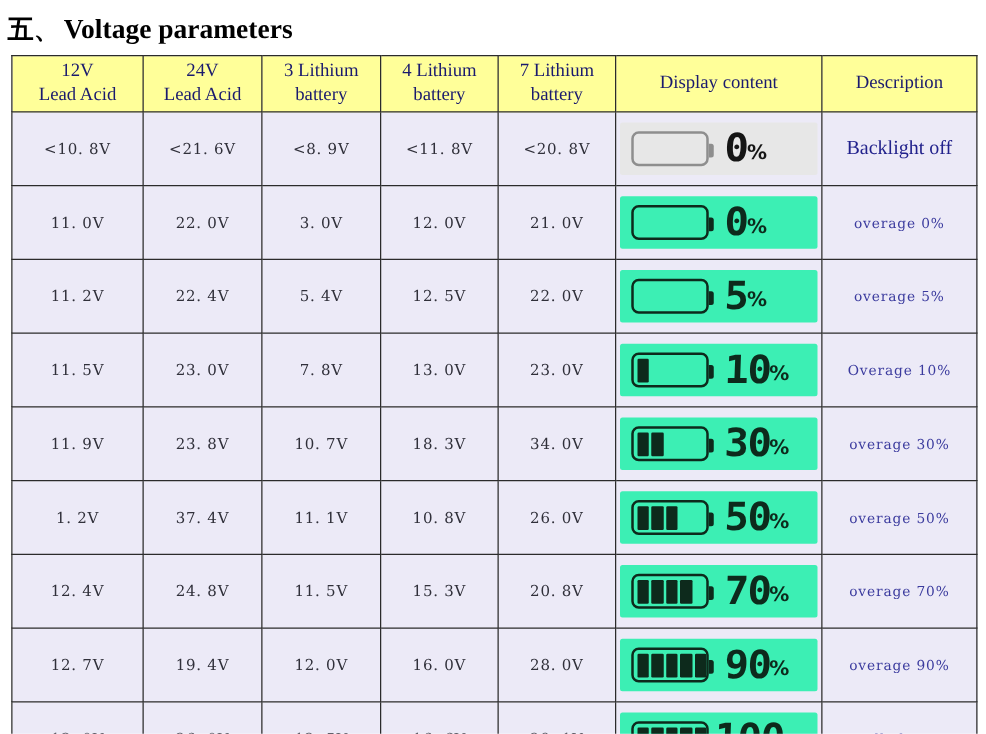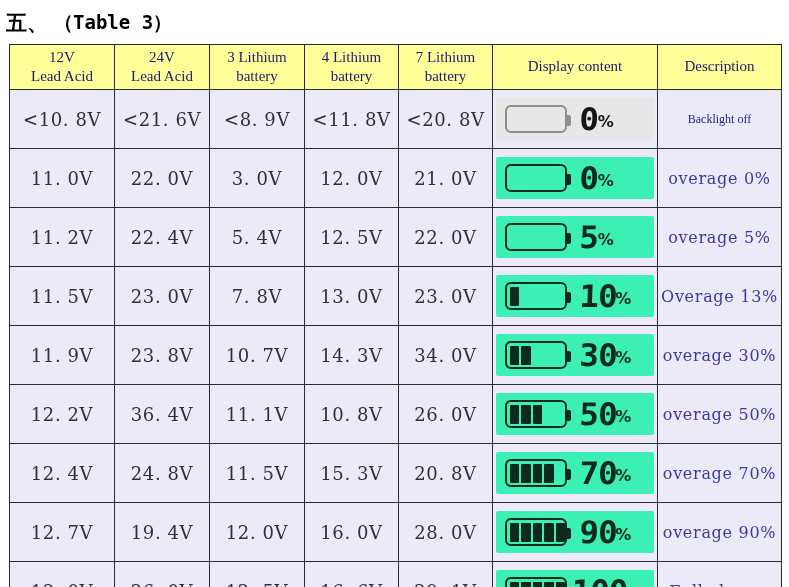--- a/index.html
+++ b/index.html
@@ -81,34 +81,34 @@
   .hdr-two span { display: block; }
 
   
   .vtable tbody td {
     background: #eceaf7;
     height: 58px;
   }
   .volt-cell {
     color: #30303a;
     font-family: "DejaVu Serif", serif;
-    font-size: 18px;
+    font-size: 12px;
     letter-spacing: 0.6px;
   }
   .desc-cell {
     color: #2e2ea0;
   }
   .desc-serif {
     font-family: "Liberation Serif", serif;
-    font-size: 12px;
+    font-size: 16px;
     color: #22228c;
   }
   .desc-mono {
     font-family: "DejaVu Serif", serif;
-    font-size: 16px;
+    font-size: 11px;
     letter-spacing: 0.7px;
     color: #3b3b9e;
   }
 
   
   .disp-cell { padding: 0; }
   .lcd {
     width: 158px;
     height: 42px;
     margin: 0 auto;
@@ -190,21 +190,21 @@
   .lcd.off .pct .num,
   .lcd.off .pct .sym { color: #151515; }
 </style>
 </head>
 <body>
 
 <div id="page">
 
   <div class="title-bar">
     <span class="t-cjk">五、</span>
-    <span class="t-paren">（Table 3）</span>
+    <span class="t-main">Voltage parameters</span>
   </div>
 
   <table class="vtable">
     <colgroup>
       <col style="width:105px">
       <col style="width:95px">
       <col style="width:95px">
       <col style="width:94px">
       <col style="width:94px">
       <col style="width:165px">
@@ -302,45 +302,45 @@
             <div class="lcd on">
               <div class="batt">
                 <div class="seg"></div>
               </div>
               <div class="pct">
                 <span class="num">10</span>
                 <span class="sym">%</span>
               </div>
             </div>
           </td>
-          <td class="desc-cell desc-mono">Overage  13%</td>
+          <td class="desc-cell desc-mono">Overage  10%</td>
         </tr>
         <tr>
           <td class="volt-cell">11. 9V</td>
           <td class="volt-cell">23. 8V</td>
           <td class="volt-cell">10. 7V</td>
-          <td class="volt-cell">14. 3V</td>
+          <td class="volt-cell">18. 3V</td>
           <td class="volt-cell">34. 0V</td>
           <td class="disp-cell">
             <div class="lcd on">
               <div class="batt">
                 <div class="seg"></div>
                 <div class="seg"></div>
               </div>
               <div class="pct">
                 <span class="num">30</span>
                 <span class="sym">%</span>
               </div>
             </div>
           </td>
           <td class="desc-cell desc-mono">overage  30%</td>
         </tr>
         <tr>
-          <td class="volt-cell">12. 2V</td>
-          <td class="volt-cell">36. 4V</td>
+          <td class="volt-cell">1. 2V</td>
+          <td class="volt-cell">37. 4V</td>
           <td class="volt-cell">11. 1V</td>
           <td class="volt-cell">10. 8V</td>
           <td class="volt-cell">26. 0V</td>
           <td class="disp-cell">
             <div class="lcd on">
               <div class="batt">
                 <div class="seg"></div>
                 <div class="seg"></div>
                 <div class="seg"></div>
               </div>

